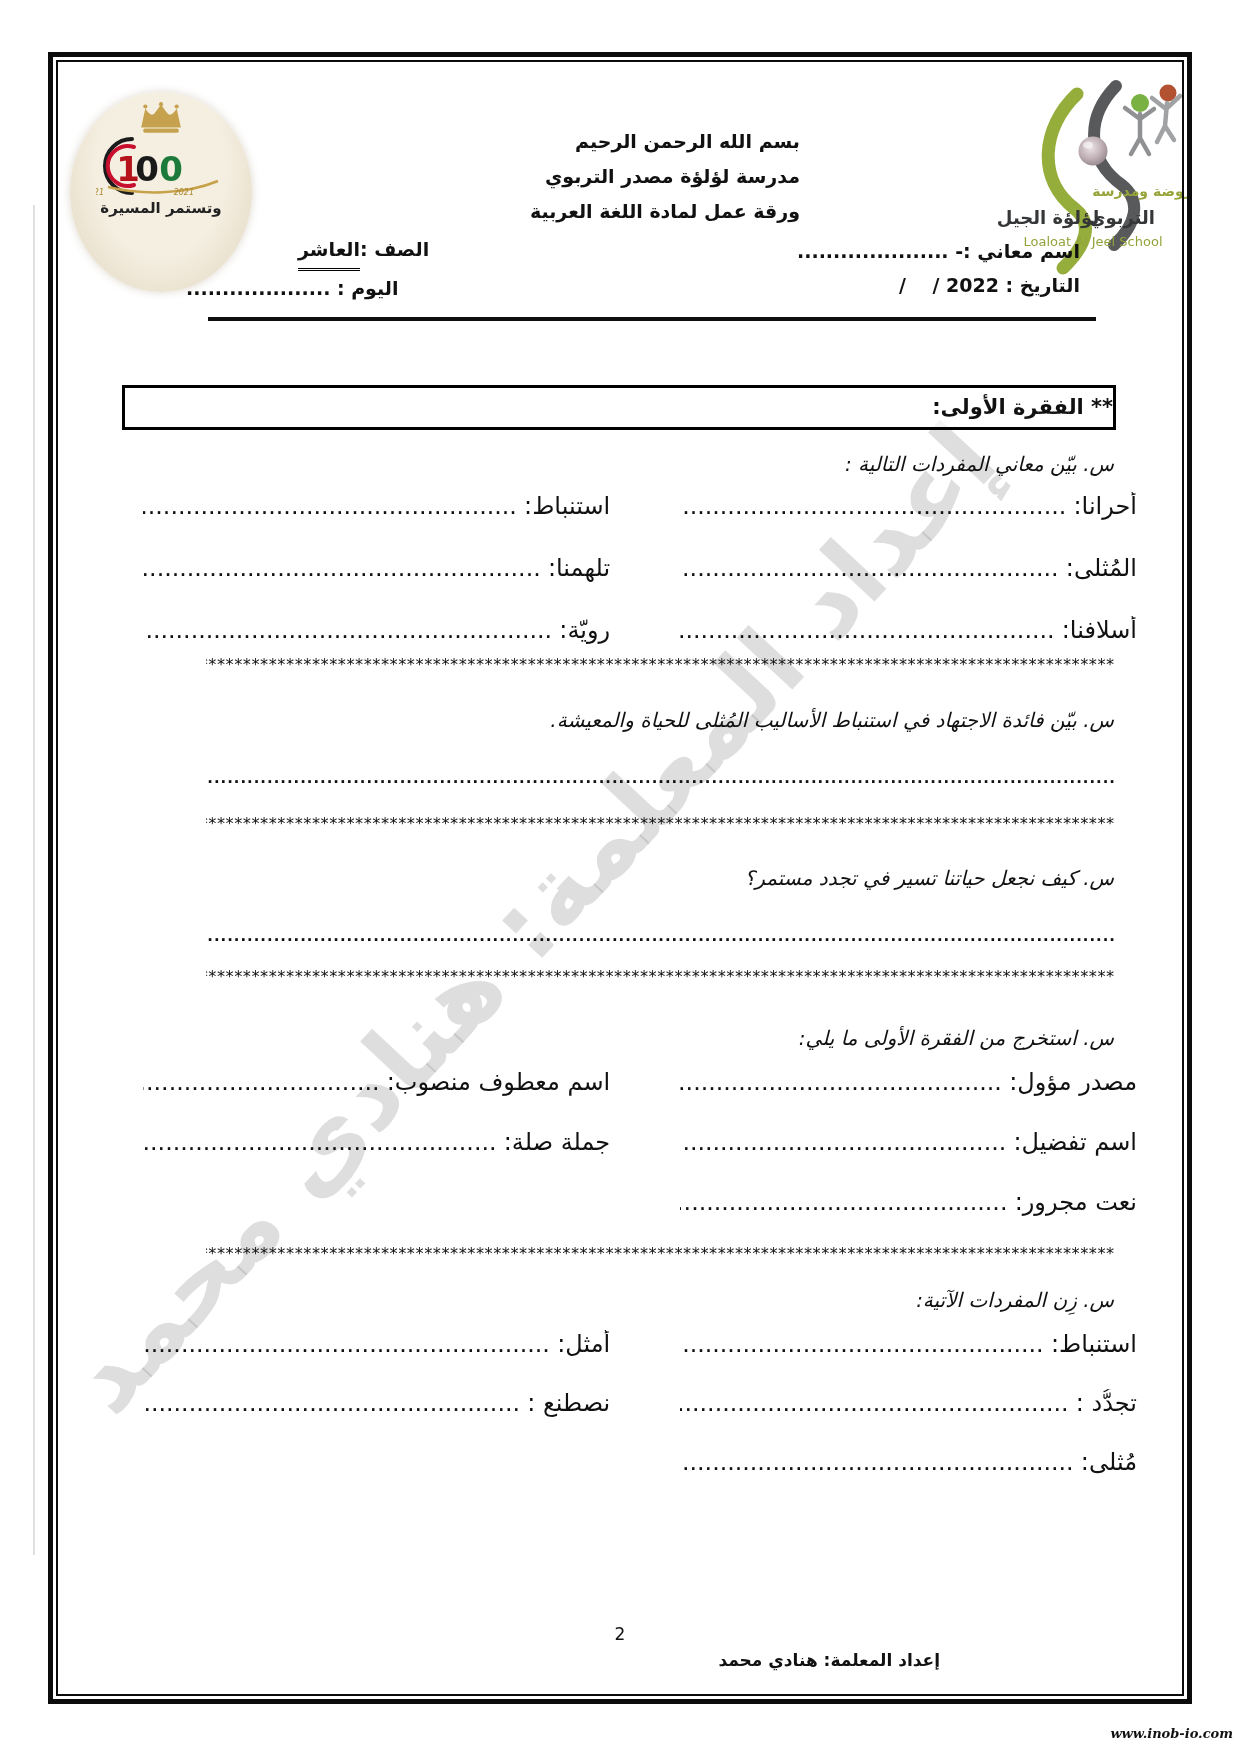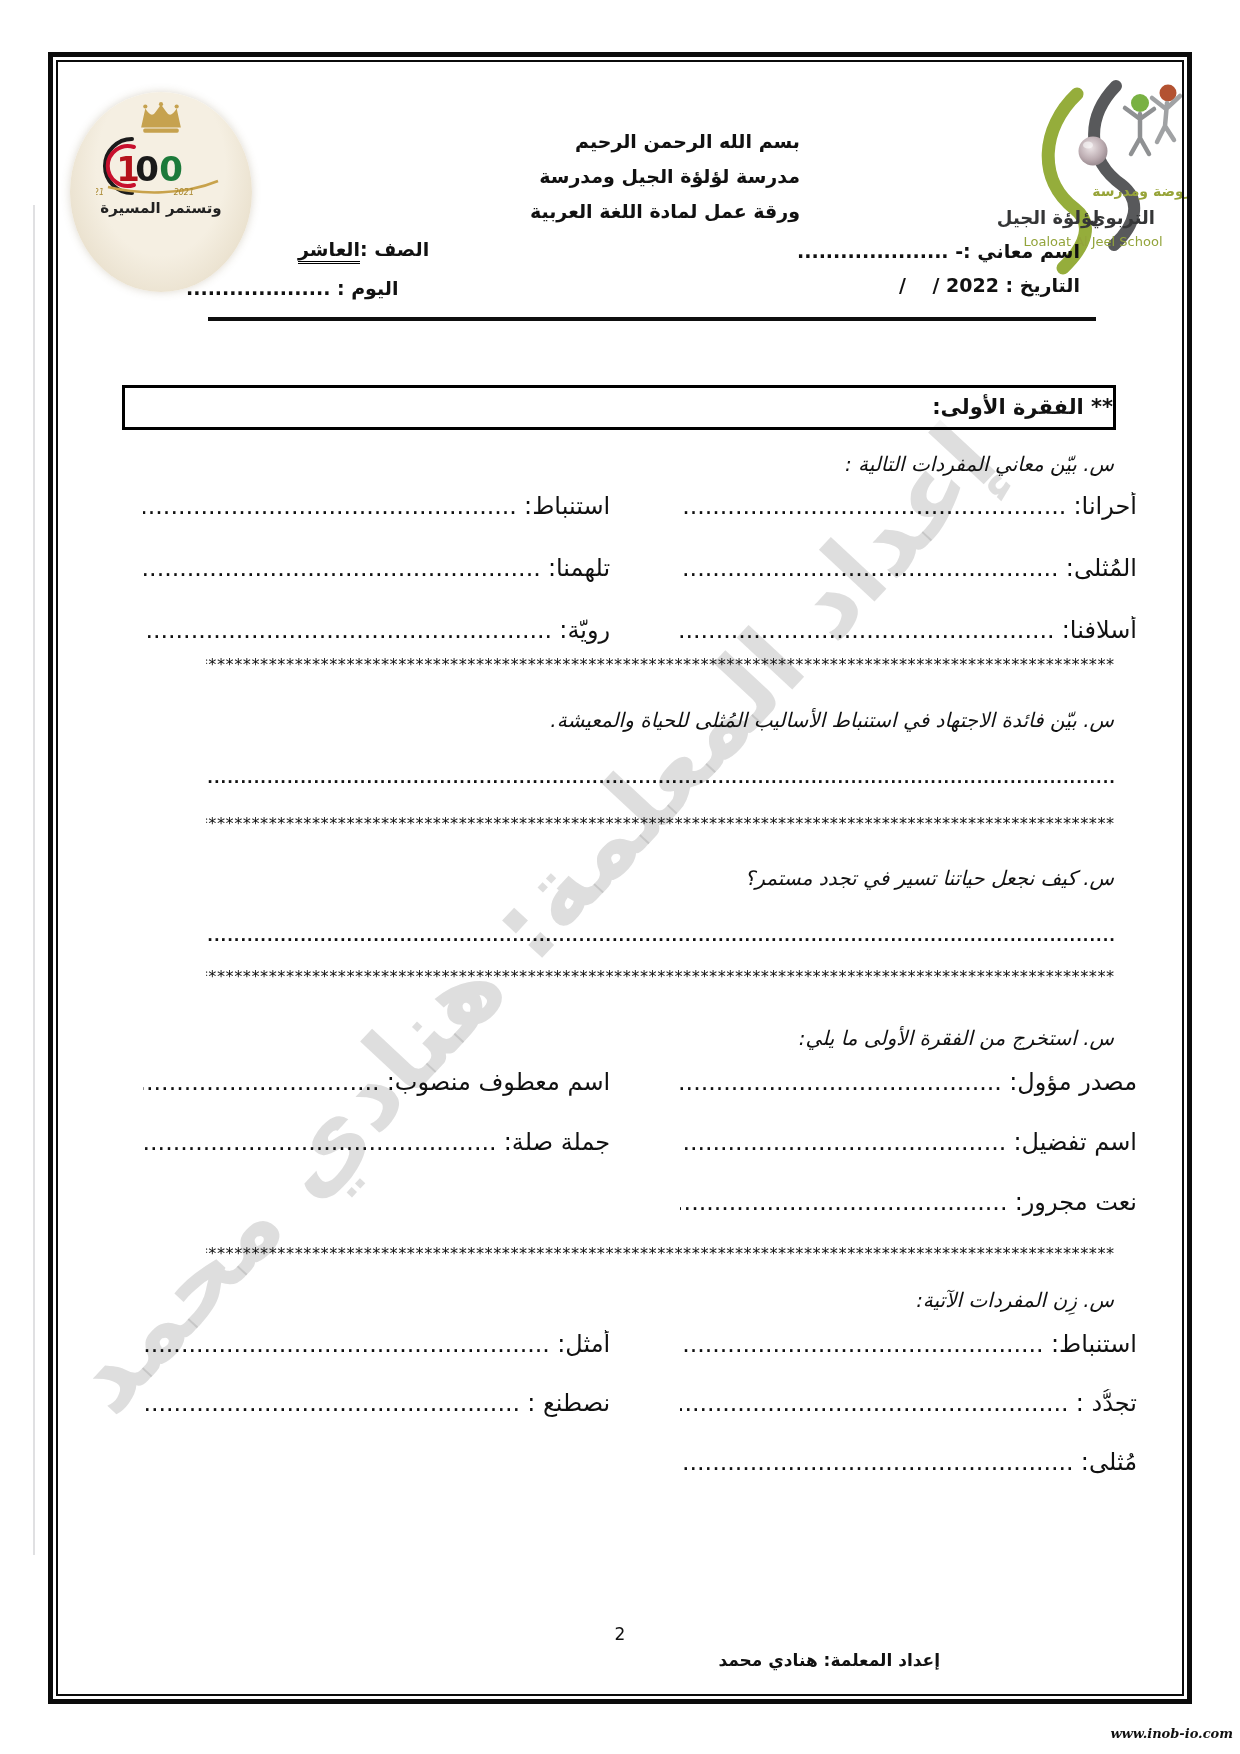--- a/index.html
+++ b/index.html
@@ -21,21 +21,21 @@
     background:radial-gradient(ellipse at 50% 38%, #f5efe2 50%, #e2d7c0 95%);
     box-shadow:0 0 8px rgba(120,100,60,0.25);
     display:flex; flex-direction:column; align-items:center; z-index:2;
   }
   .logo-centennial .slogan { font-size:15px; font-weight:bold; color:#222; margin-top:1px; }
   .logo-school { position:absolute; left:935px; top:78px; z-index:1; }
   .hdr-center { position:absolute; left:370px; top:124px; width:430px; 
                 font-weight:bold; font-size:19px; line-height:35px; z-index:1; }
   .hrow { position:absolute; font-weight:bold; font-size:19px; white-space:nowrap; z-index:1; }
   .pre { white-space:pre;margin-top:28px; }
-  .uline2 { border-bottom:3px double #000; padding-bottom:1px; }
+  .uline2 { border-bottom:3px double #000; padding-bottom:8px; }
   .divider { position:absolute; left:208px; top:317px; width:888px; height:4px; background:#0e0e0e; }
   .section-box { position:absolute; left:122px; top:385px; width:994px; height:45px;
                  border:3px solid #000; box-sizing:border-box; z-index:1; background:rgba(255,255,255,0.65); }
   .section-title { font-weight:bold; font-size:21px; line-height:38px; }
   .q { position:absolute; font-size:20px; white-space:nowrap; z-index:1;font-style:italic; }
   .rows { position:absolute; left:143px; width:994px; z-index:1; }
   .vrow { display:flex; justify-content:space-between; align-items:baseline; }
   .cell { display:flex; align-items:baseline; overflow:hidden; }
   .cell.r { width:46%; }
   .cell.l { width:47%; }
@@ -106,21 +106,21 @@
       <path d="M232,25 L230,48 M231,31 L217,20 M231,31 L245,18 M230,48 L222,64 M230,48 L239,62" fill="none" stroke="#a0a2a4" stroke-width="4.5" stroke-linecap="round"></path>
     </g>
     <text x="207" y="118" text-anchor="middle" font-size="14" font-weight="bold" fill="#97a439">روضة ومدرسة</text>
     <text x="113" y="146" text-anchor="middle" font-size="18" font-weight="bold" fill="#353637">لؤلؤة الجيل</text>
     <text x="187" y="146" text-anchor="middle" font-size="18" font-weight="bold" fill="#353637">التربوي</text>
     <text x="158" y="168" text-anchor="middle" font-size="13" fill="#93a43b">Loaloat Al Jeel School</text>
   </svg>
 
   <div class="hdr-center">
     <div>بسم الله الرحمن الرحيم</div>
-    <div>مدرسة لؤلؤة الجيل ومدرسة</div>
+    <div>مدرسة لؤلؤة مصدر التربوي</div>
     <div>ورقة عمل لمادة اللغة العربية</div>
   </div>
 
   <div class="hrow" style="right:160px; top:240px;">
     <span>اسم معاني :-</span>
     <span>.....................</span>
   </div>
   <div class="hrow" style="left:298px; top:238px;">
     <span>الصف :</span><span class="uline2">العاشر</span>
   </div>

